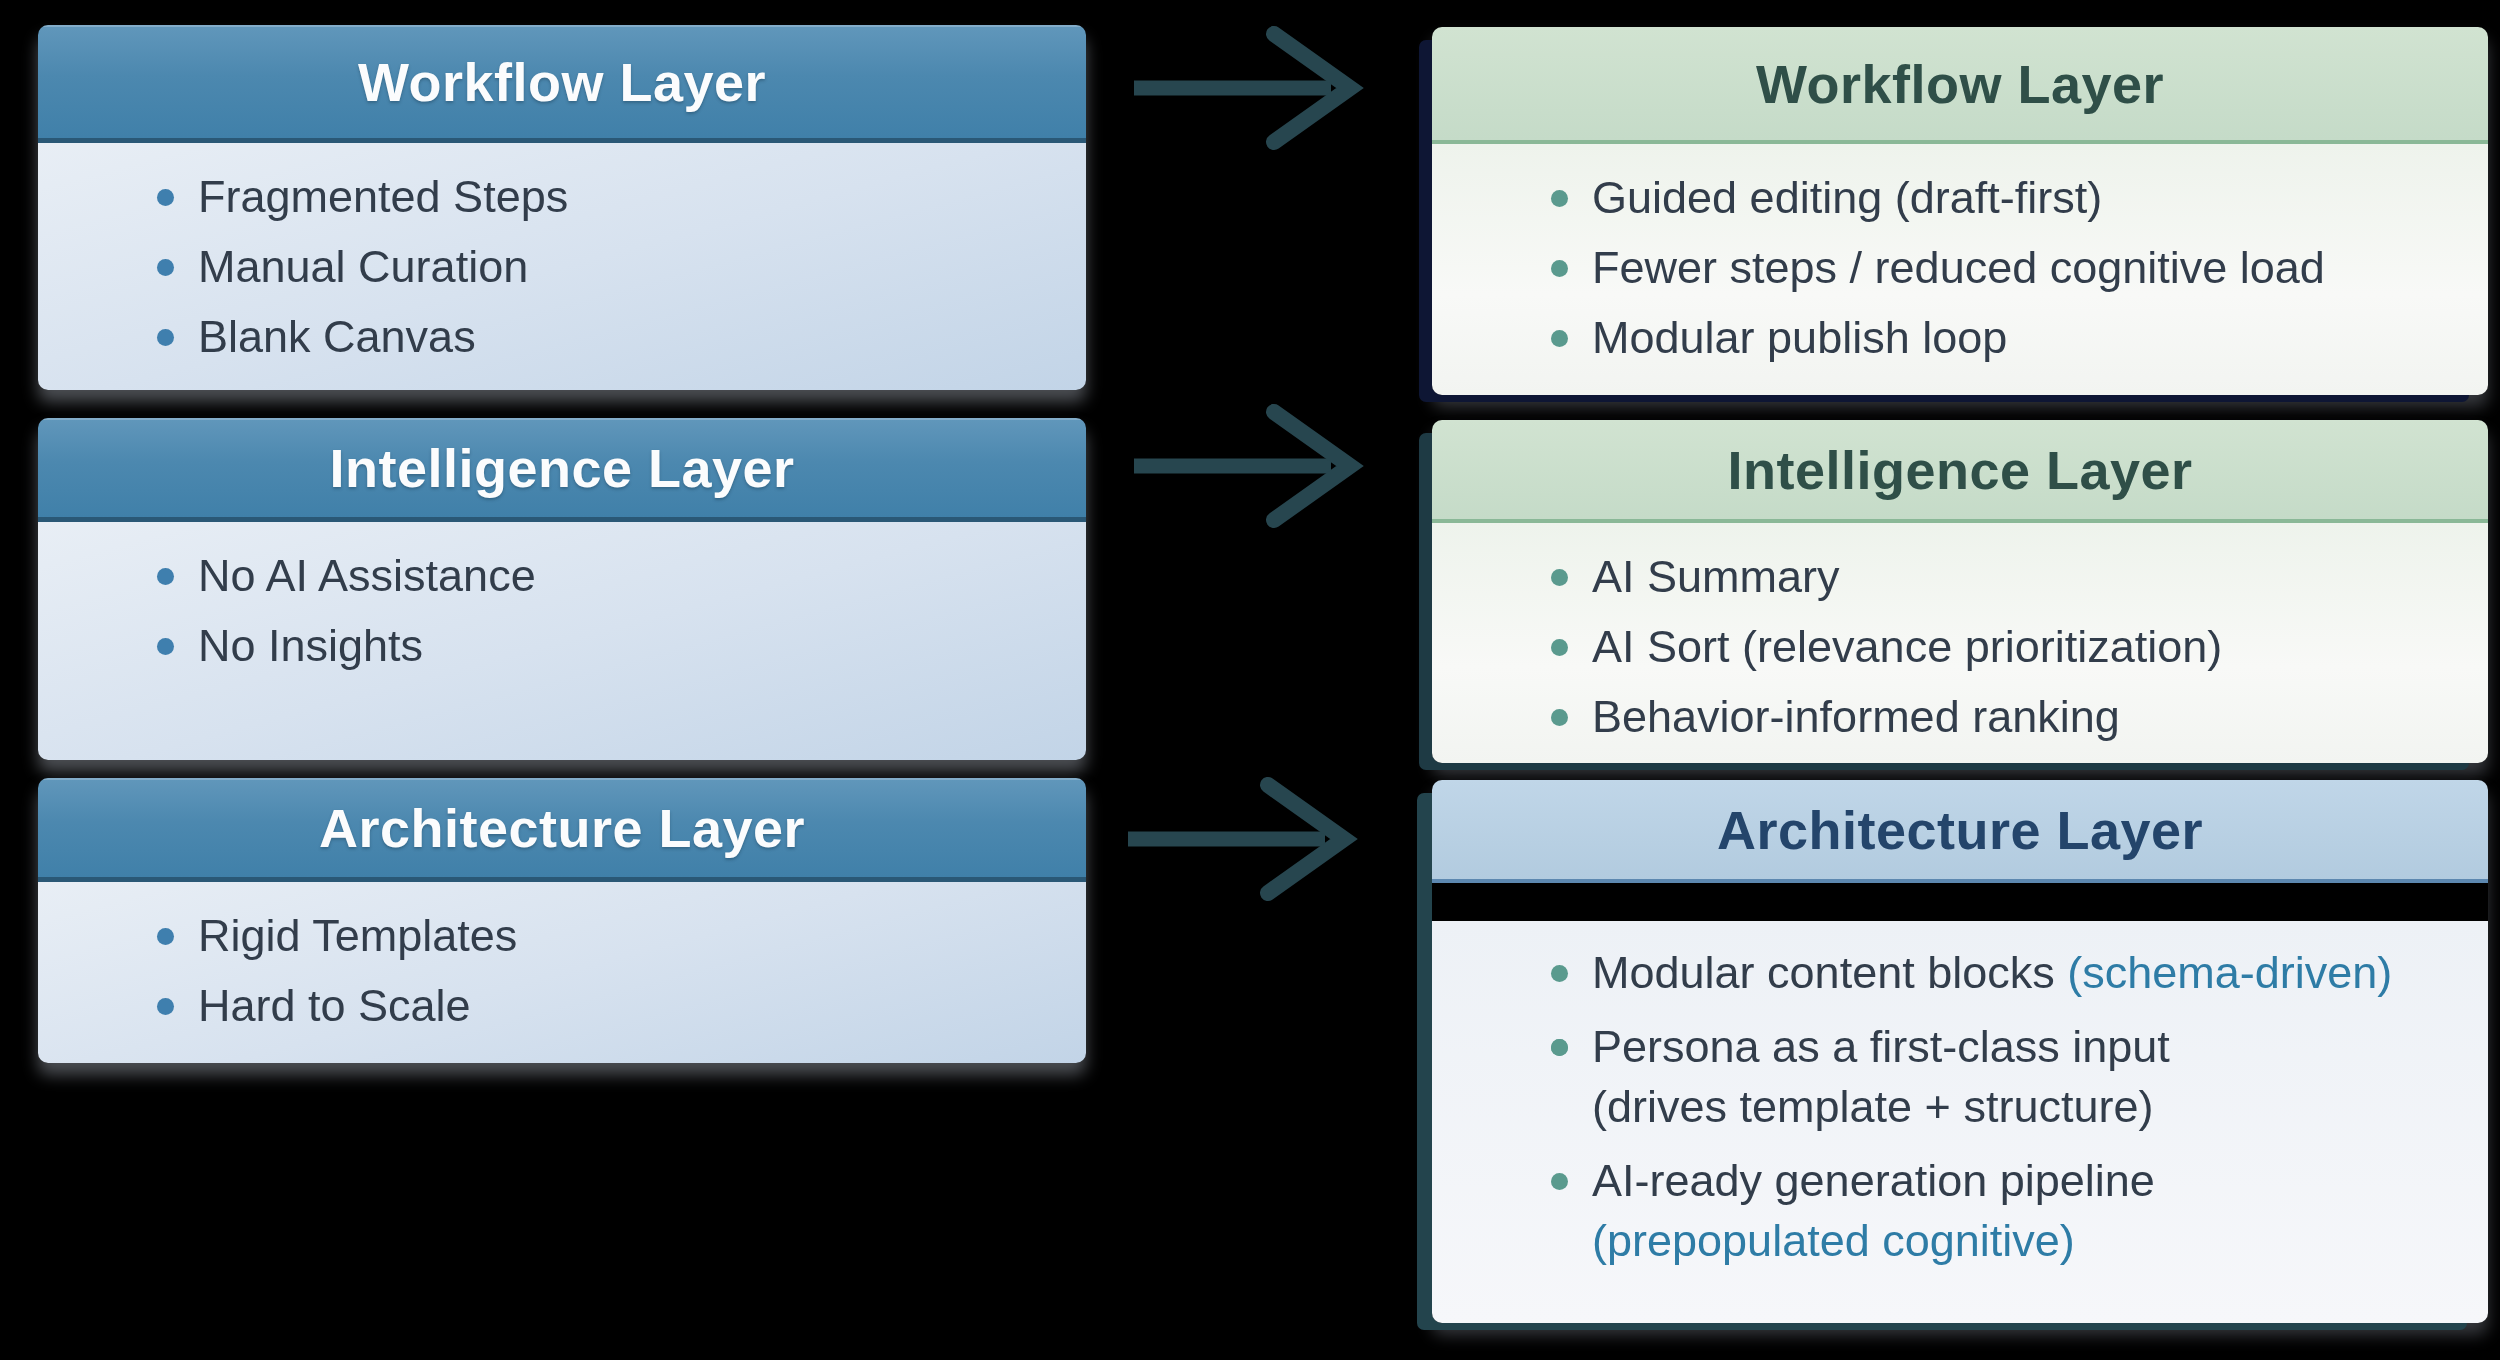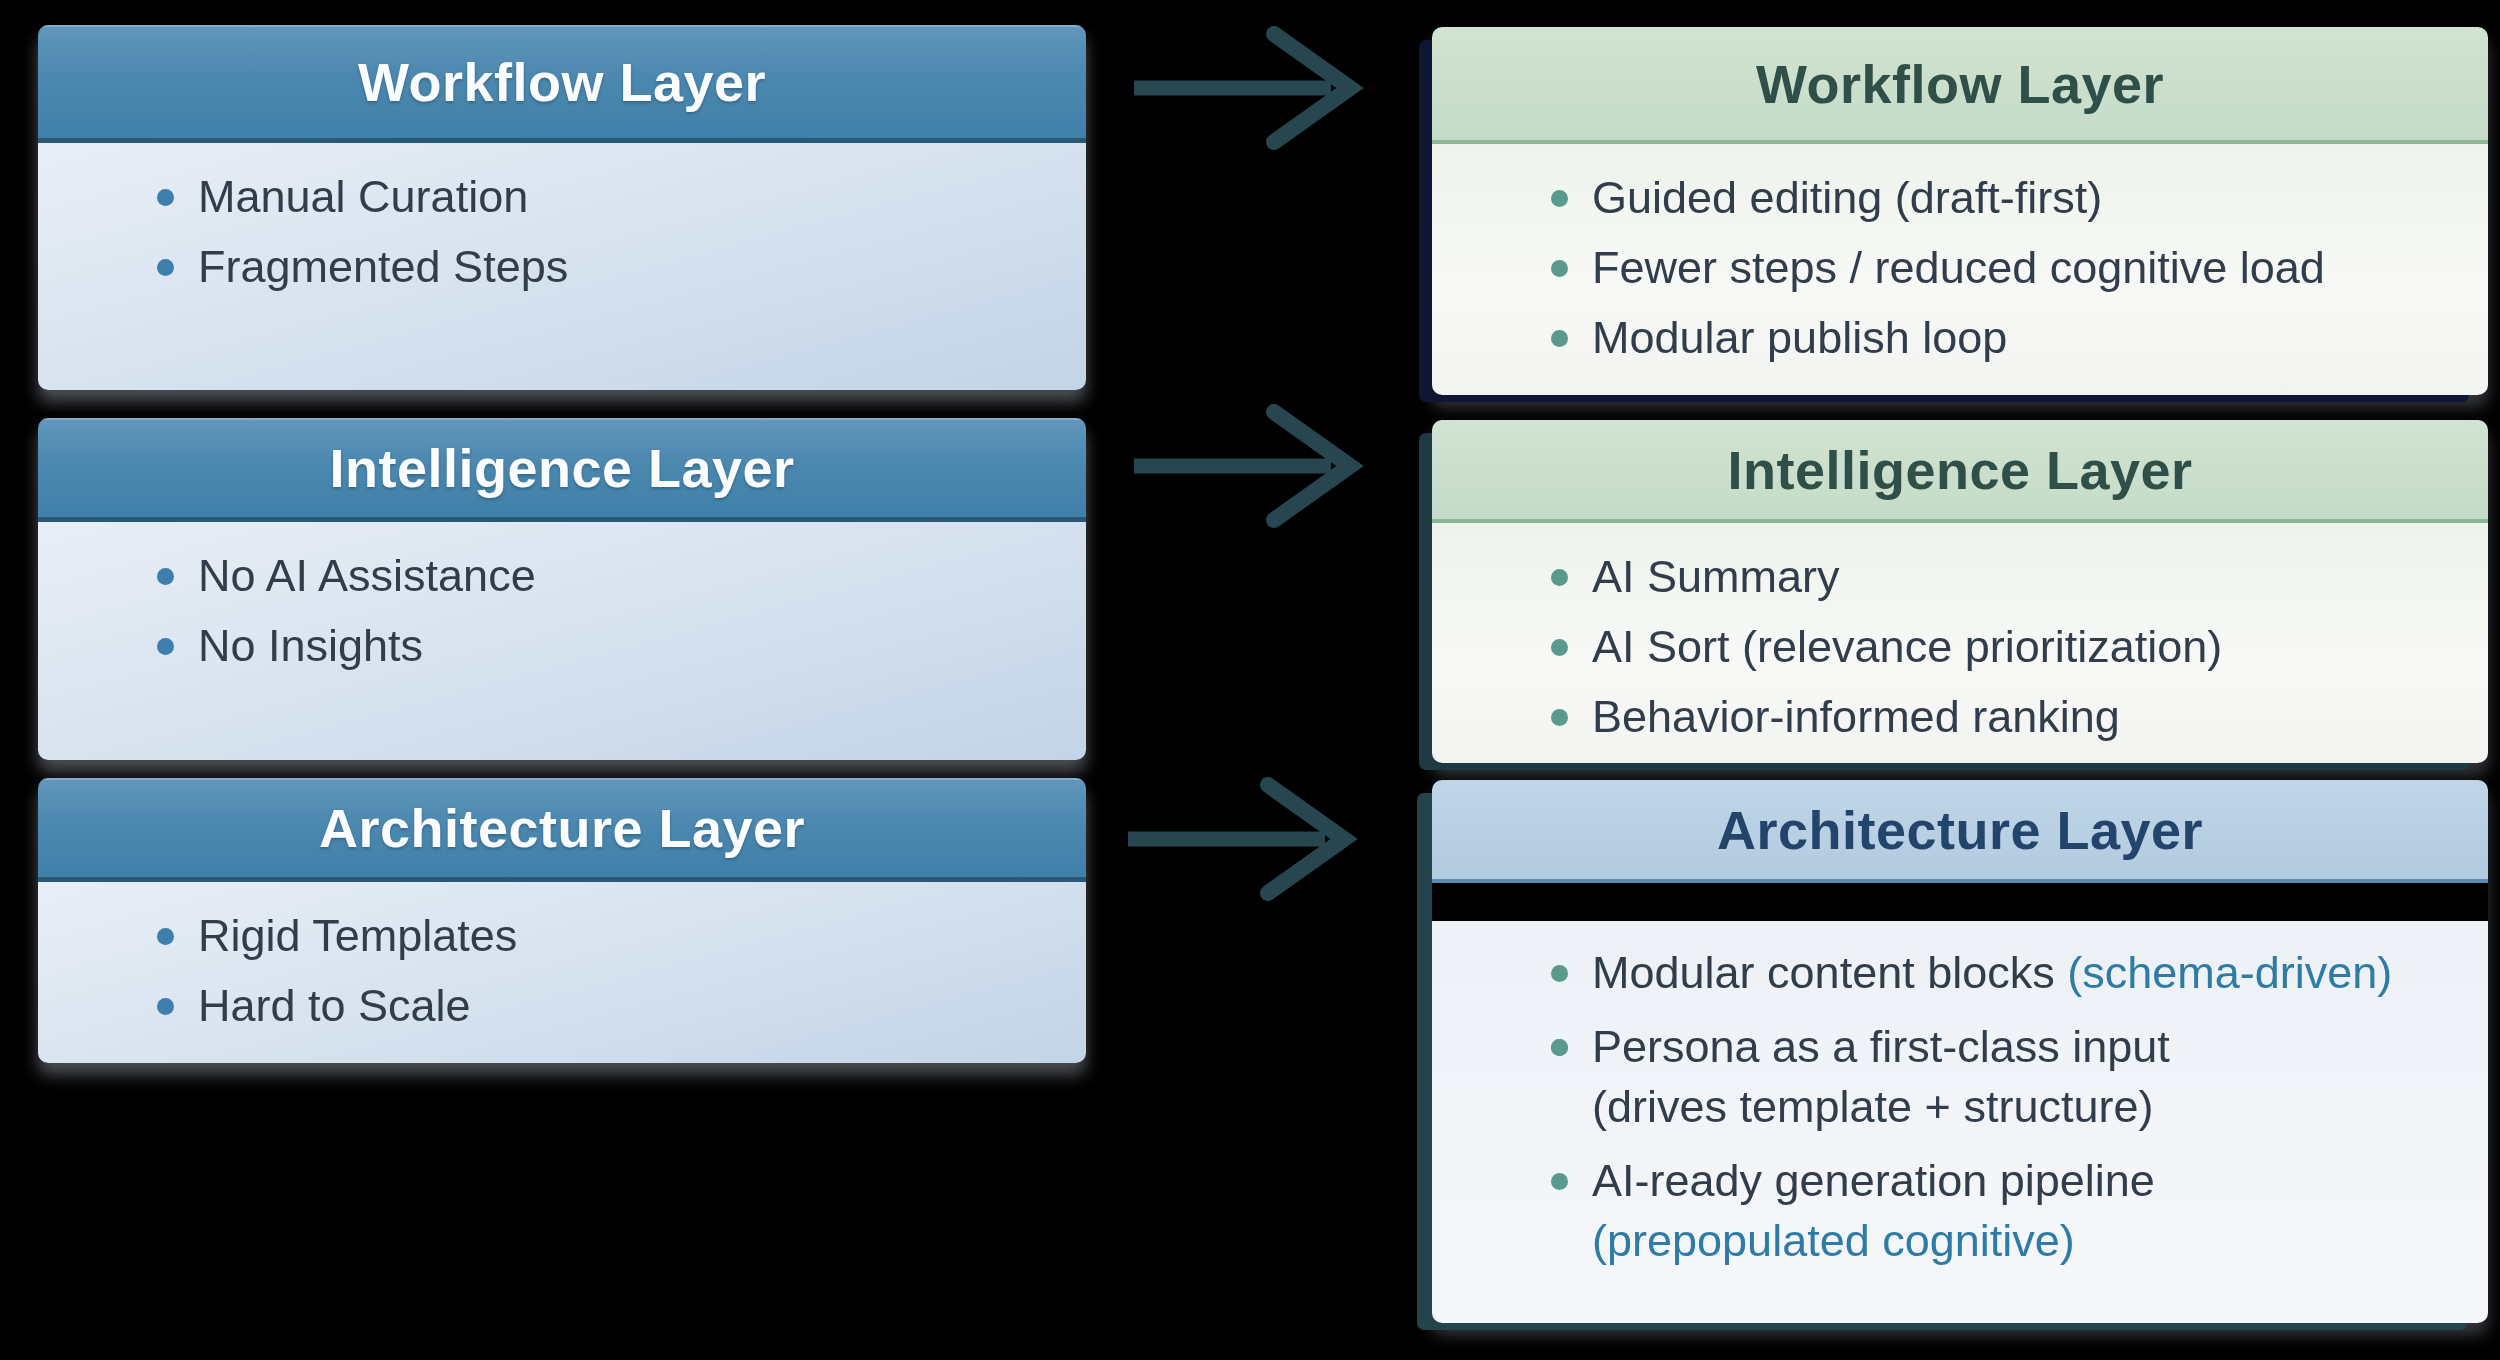--- a/index.html
+++ b/index.html
@@ -88,22 +88,23 @@
 
   .arrow{position:absolute;width:260px;height:140px;}
 </style>
 </head>
 <body>
 
 <div class="box left-box" style="left:38px;top:25px;width:1048px;height:365px;">
   <div class="hd blue tall">Workflow Layer</div>
   <div class="bd blue">
     <ul class="bullets">
+      <li><span class="dot blue"></span><span>Fragmented Steps</span></li>
       <li><span class="dot blue"></span><span>Manual Curation</span></li>
-      <li><span class="dot blue"></span><span>Fragmented Steps</span></li>
+      <li><span class="dot blue"></span><span>Blank Canvas</span></li>
     </ul>
   </div>
 </div>
 
 <div class="box left-box" style="left:38px;top:418px;width:1048px;height:342px;">
   <div class="hd blue short">Intelligence Layer</div>
   <div class="bd blue">
     <ul class="bullets">
       <li><span class="dot blue"></span><span>No AI Assistance</span></li>
       <li><span class="dot blue"></span><span>No Insights</span></li>

